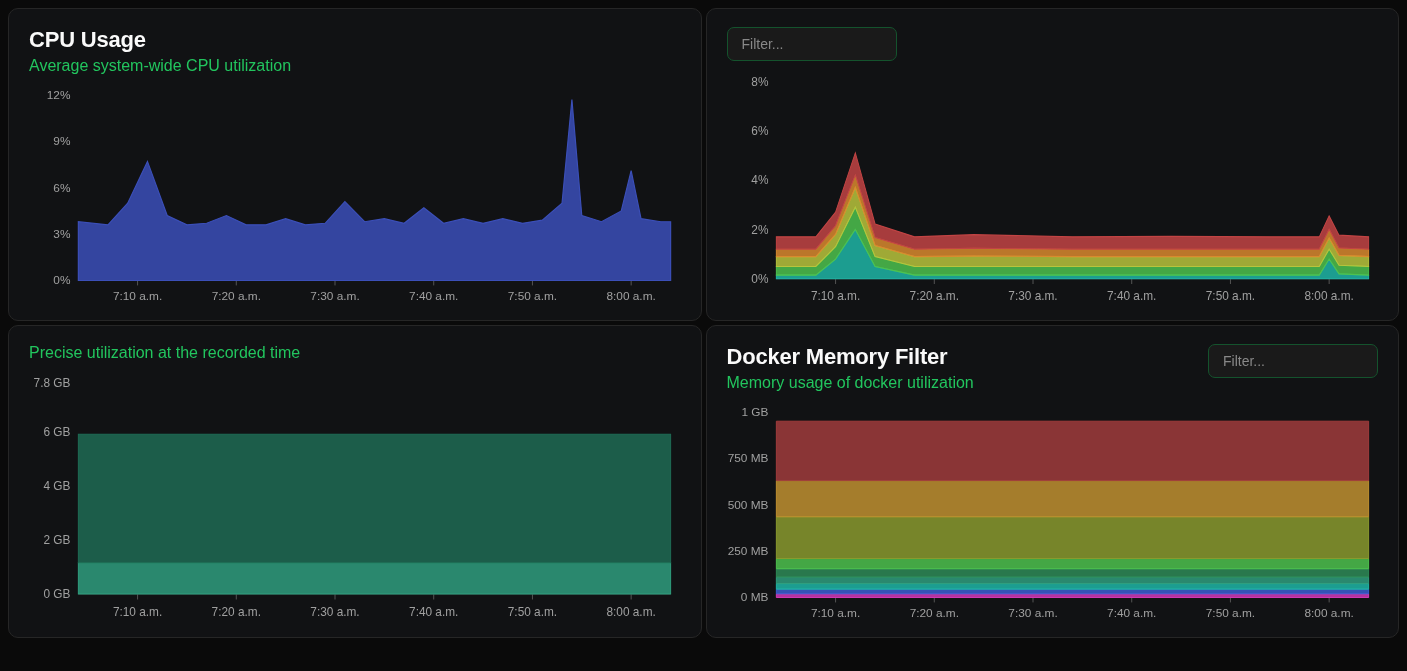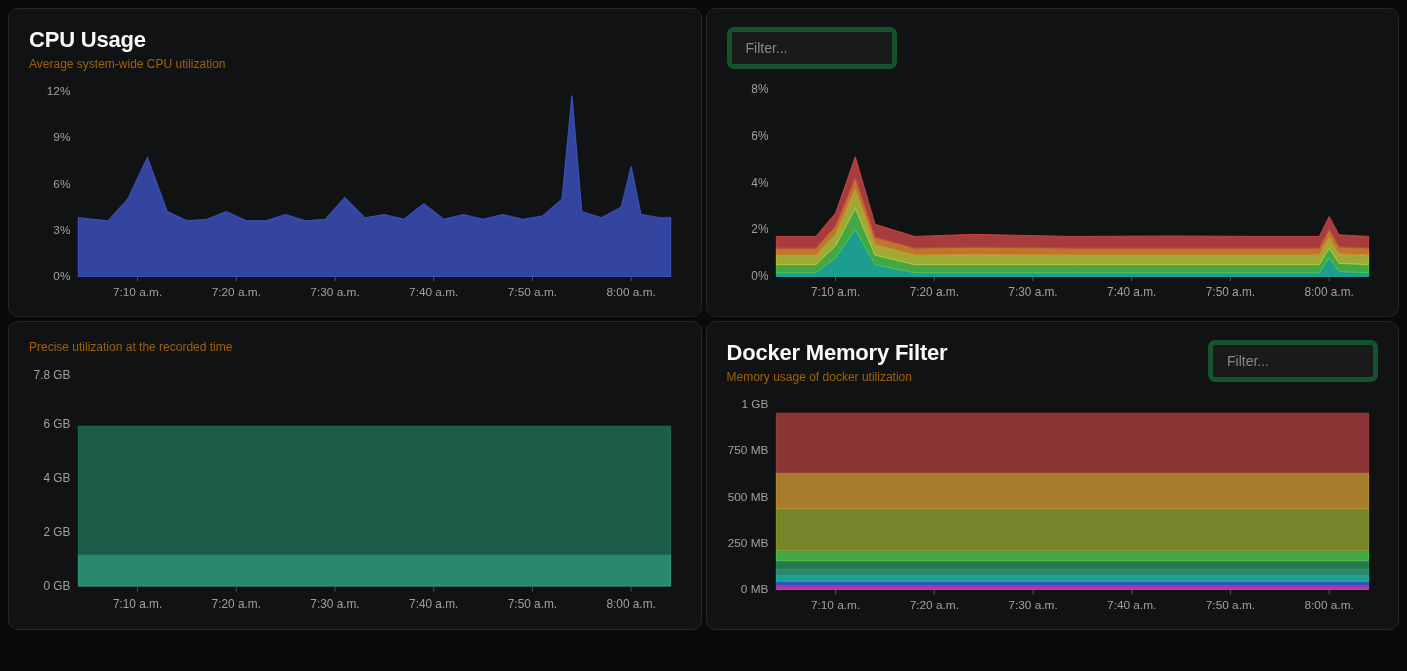--- a/index.html
+++ b/index.html
@@ -25,24 +25,24 @@
     flex-direction: column;
   }
   .panel-header {
     display: flex;
     justify-content: space-between;
     align-items: flex-start;
     margin-bottom: 14px;
   }
   .panel-titles { display: flex; flex-direction: column; gap: 4px; }
   .panel-title { font-size: 22px; font-weight: 700; color: #fafafa; letter-spacing: -0.2px; }
-  .panel-subtitle { font-size: 12px; color: #a16207; }
+  .panel-subtitle { font-size: 16px; color: #22c55e; }
   .filter-input {
     background: #1a1a1a;
-    border: 5px solid #14532d;
+    border: 1px solid #14532d;
     border-radius: 7px;
     color: #e5e5e5;
     font-size: 14px;
     padding: 8px 14px;
     width: 170px;
     outline: none;
   }
   .filter-input::placeholder { color: #888; }
   .chart-wrap { position: relative; flex: 1; }
   .chart-svg { width: 100%; height: 100%; display: block; }

